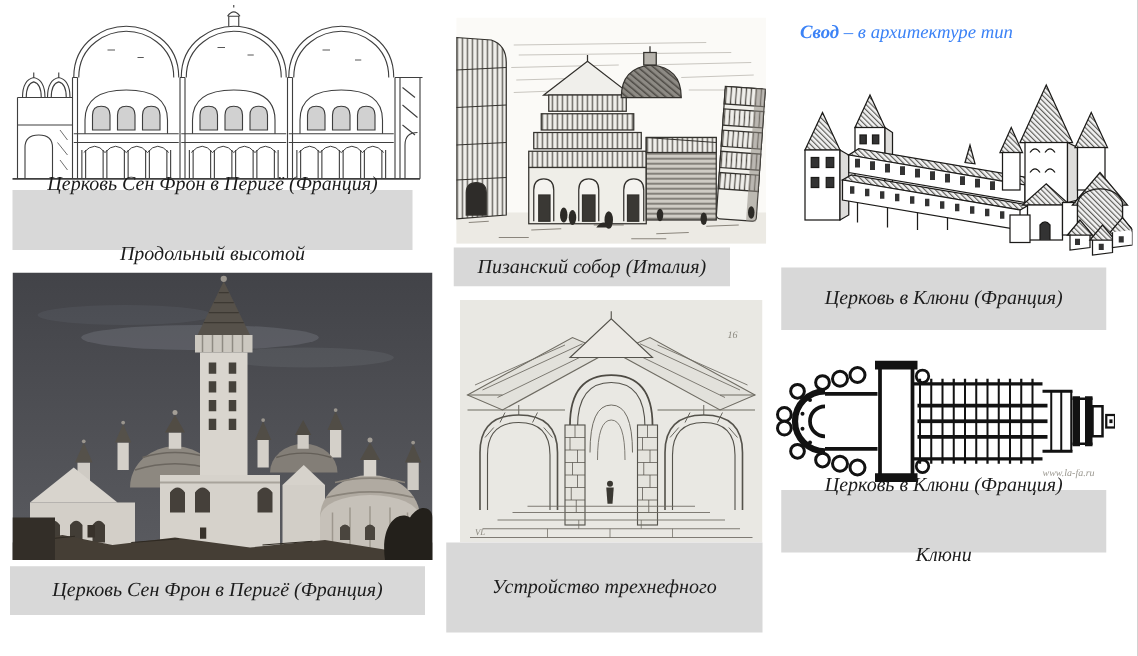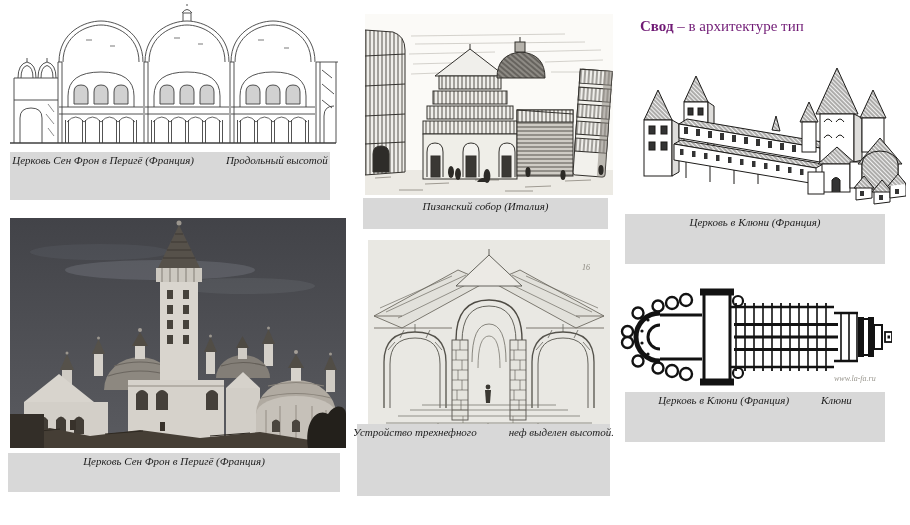--- a/index.html
+++ b/index.html
@@ -5,26 +5,26 @@
   :root{
     --page_bg:#ffffff; --caption_bg:#d8d8d8; --caption_text:#1c1c1c; --ink:#3f3f3f;
   }
   html,body{margin:0;padding:0;}
   body{background:#888;font-family:"Liberation Serif", serif;}
   .slide{position:relative;width:910px;height:525px;background:var(--page_bg);overflow:hidden;}
   .fig{position:absolute;}
   .fig svg{display:block;width:100%;height:100%;}
   .caption{
     position:absolute;background:var(--caption_bg);color:var(--caption_text);
-    font-style:italic;font-size:11px;line-height:1.5;
-    display:flex;flex-direction:row;justify-content:center;text-align:center;gap:32px;
+    font-style:italic;font-size:16px;line-height:1.5;
+    display:flex;flex-direction:column;justify-content:center;text-align:center;gap:32px;
   }
   .caption div{white-space:nowrap;}
   .definition{
-    position:absolute;color:#701a75;font-size:15px;line-height:1.45;
+    position:absolute;color:#3b82f6;font-style:italic;font-size:15px;line-height:1.45;
   }
   .definition b{font-weight:bold;}
 </style>
 </head>
 <body>
 
 <div class="slide">
 
   <div class="fig" style="left:6px;top:4px;width:334px;height:144px">
     <svg viewBox="0 0 334 144">
@@ -177,21 +177,21 @@
           <ellipse cx="93" cy="160" rx="3" ry="6"></ellipse>
         <ellipse cx="122" cy="162" rx="3.4" ry="7"></ellipse>
           <ellipse cx="163" cy="158" rx="2.6" ry="5"></ellipse>
         <ellipse cx="198" cy="161" rx="2.6" ry="5"></ellipse>
           <ellipse cx="236" cy="156" rx="2.6" ry="5"></ellipse>
         <path d="M112,168 q6,-8 12,0 z"></path>
       </g>
     </svg>
   </div>
 
-  <div class="caption" style="left:363px;top:198px;width:245px;height:31px">
+  <div class="caption" style="left:363px;top:198px;width:221px;height:31px">
     <div>Пизанский собор (Италия)</div>
   </div>
 
   <div class="definition" style="left:640px;top:16px;width:260px">
     <div><b>Свод</b><span> – в архитектуре тип</span></div>
   </div>
 
   <div class="fig" style="left:624px;top:60px;width:282px;height:150px">
     <svg viewBox="0 0 282 150">
       <defs>
@@ -428,23 +428,22 @@
 
       <g fill="#3a3832">
         <circle cx="120" cy="147" r="2.4"></circle>
         <path d="M117,150 h6 l-1,13 h-4 Z"></path>
       </g>
       <text x="214" y="30" font-size="8" font-style="italic" fill="#8a877e">16</text>
       <text x="12" y="188" font-size="7" font-style="italic" fill="#8a877e">VL</text>
     </svg>
   </div>
 
-  <div class="caption" style="left:357px;top:424px;width:253px;height:72px">
+  <div class="caption" style="left:357px;top:434px;width:253px;height:72px">
     <div>Устройство трехнефного</div>
-    <div>неф выделен высотой.</div>
   </div>
 
   <div class="fig" style="left:606px;top:287px;width:286px;height:100px">
     <svg viewBox="0 0 286 100">
       <g stroke="#121212" fill="#ffffff">
 
         <circle cx="52" cy="19" r="5.5" stroke-width="2.4"></circle>
         <circle cx="32" cy="26" r="5.5" stroke-width="2.4"></circle>
         <circle cx="21.5" cy="44.5" r="5.5" stroke-width="2.4"></circle>
         <circle cx="21.5" cy="55.5" r="5.5" stroke-width="2.4"></circle>

